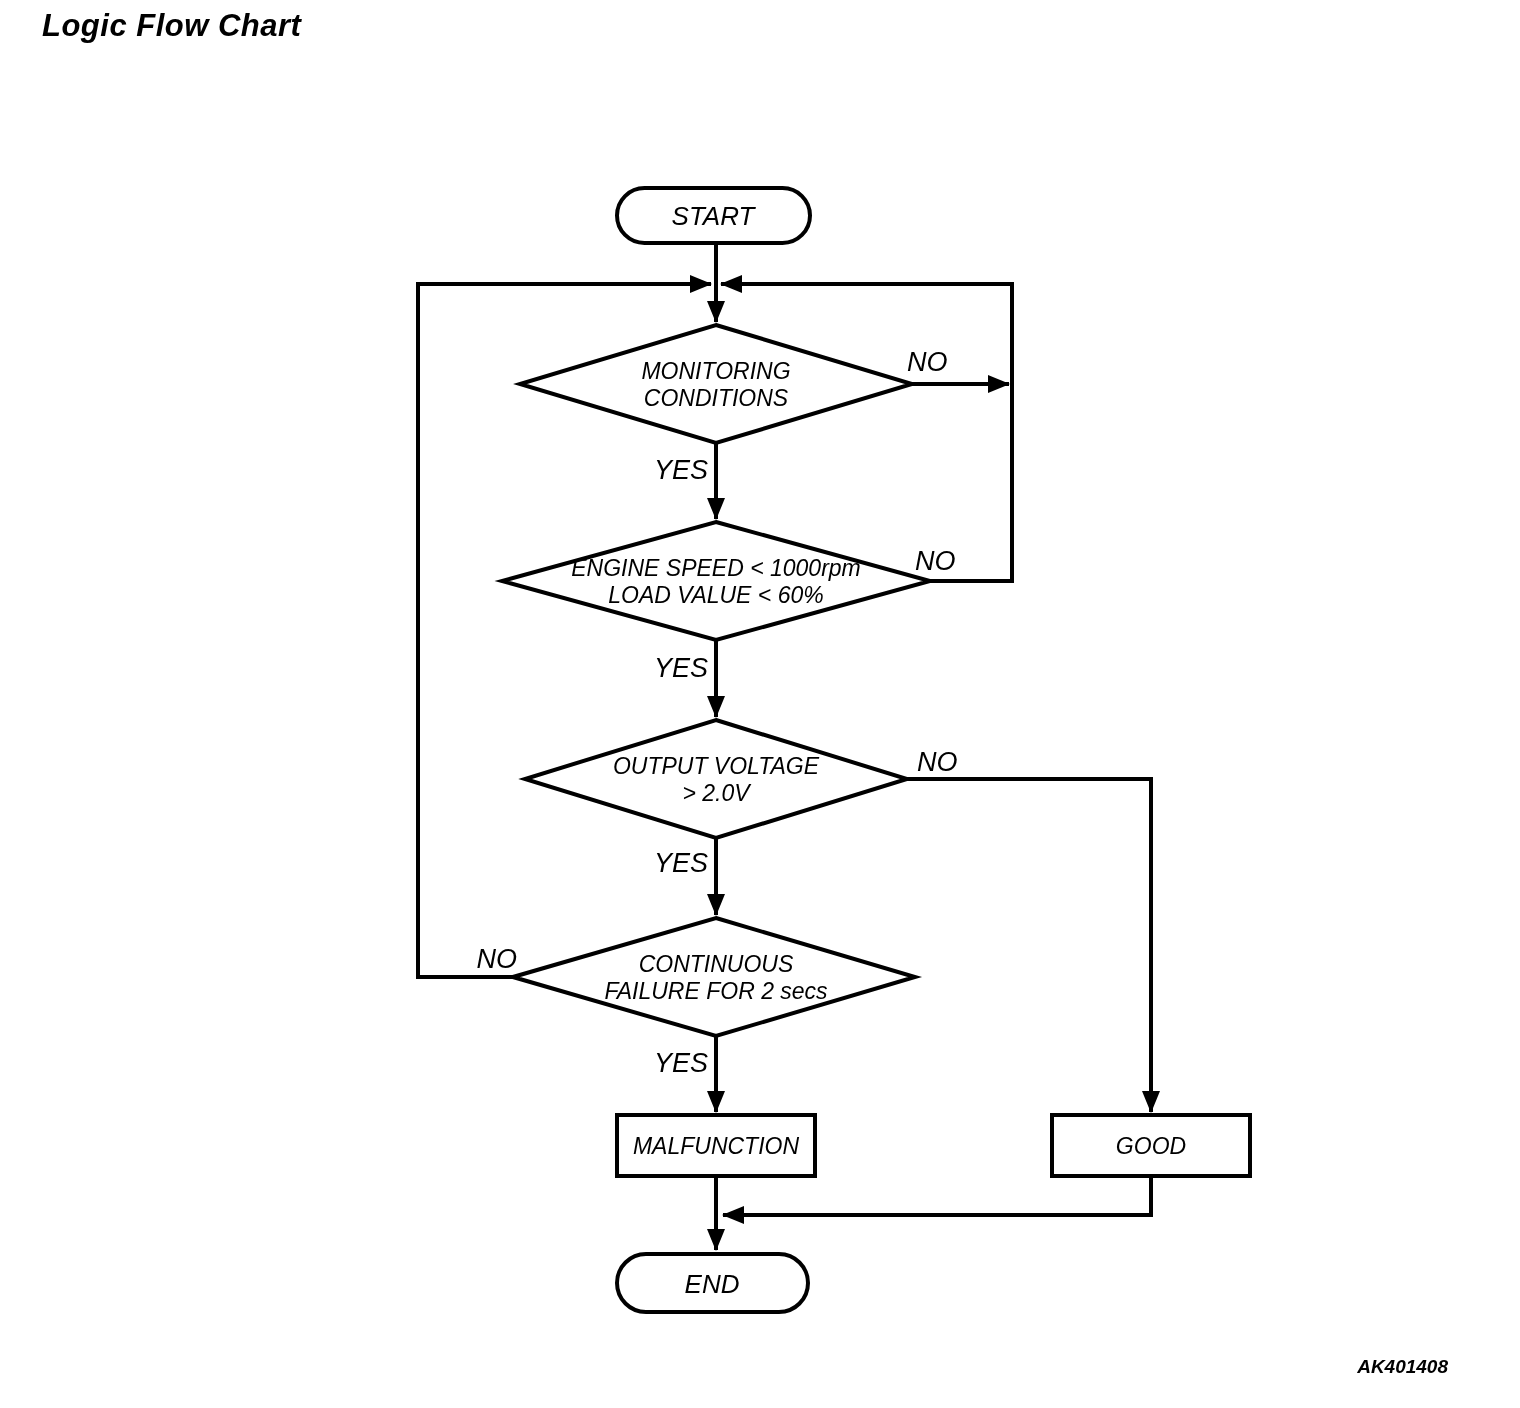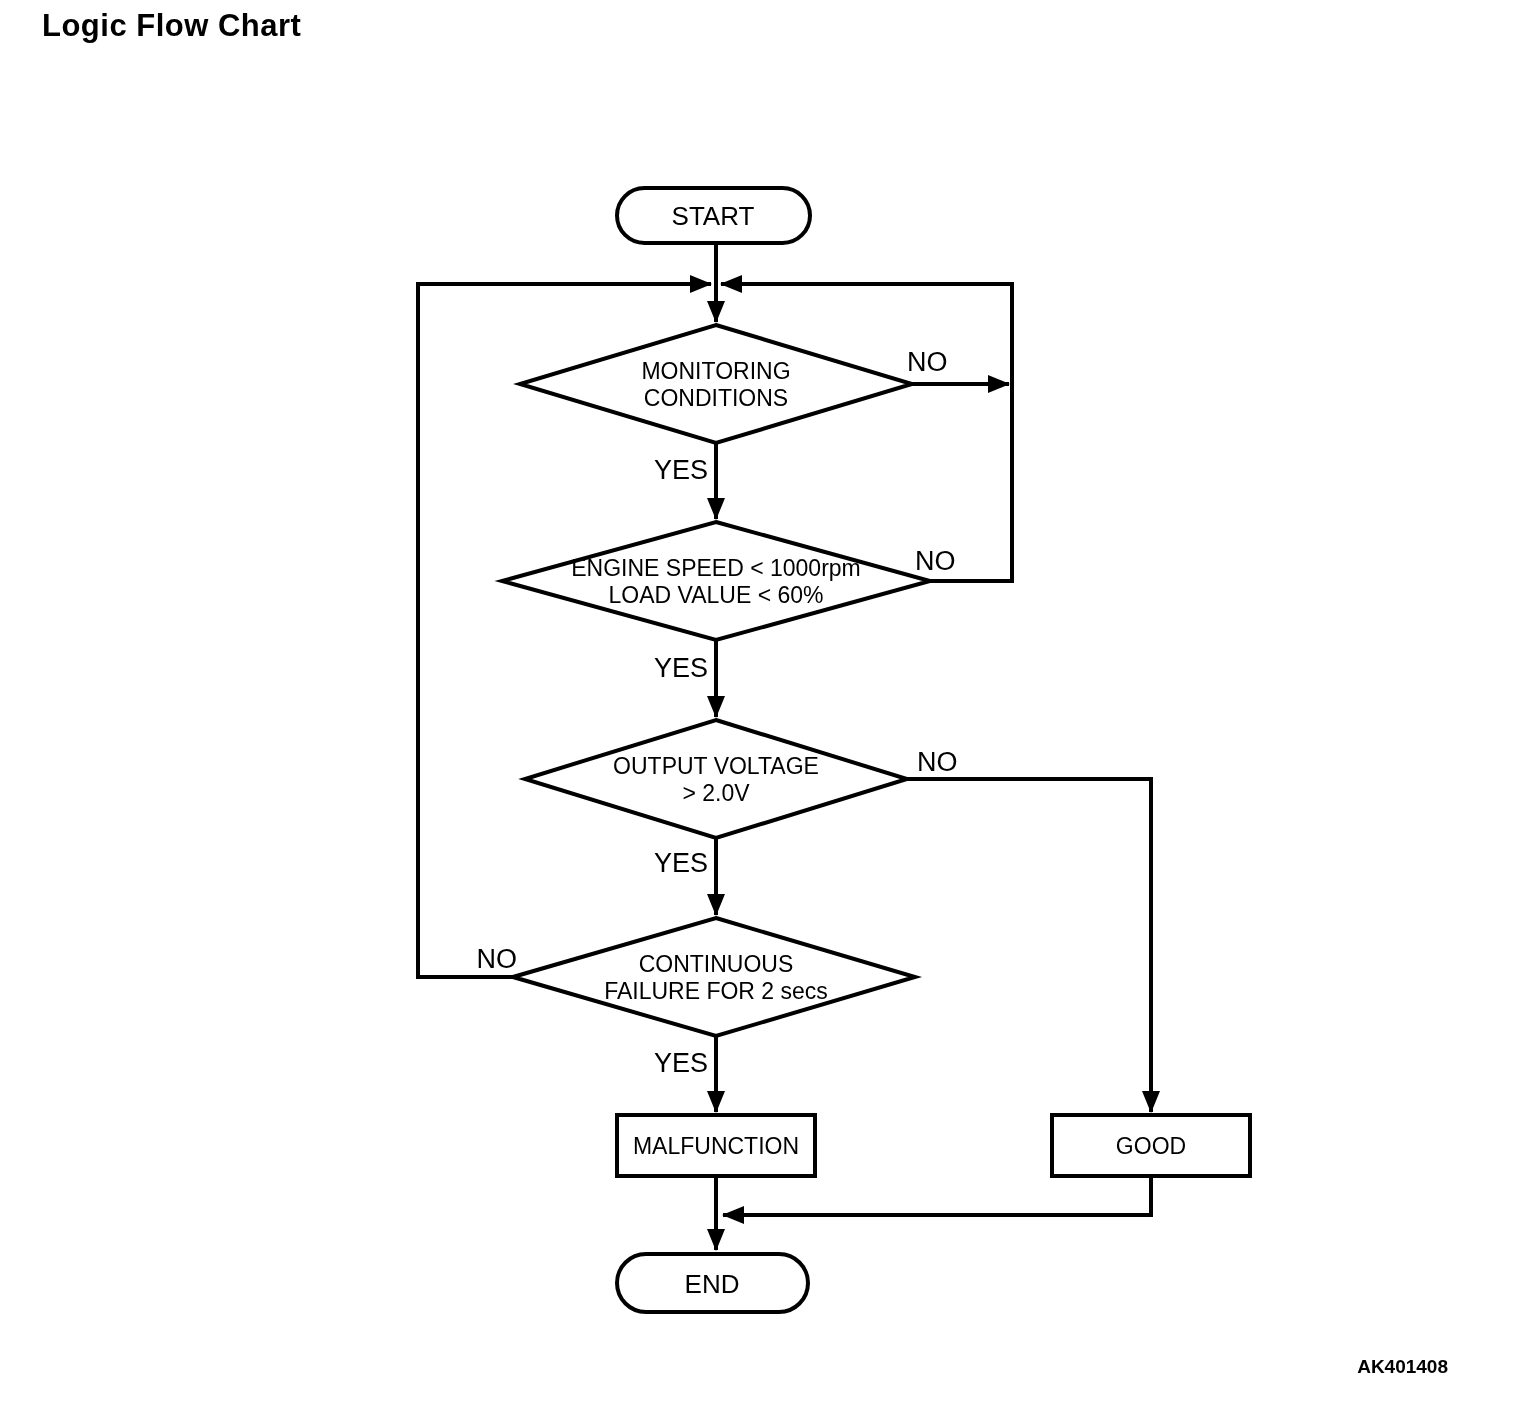--- a/index.html
+++ b/index.html
@@ -8,20 +8,21 @@
     background: #ffffff;
   }
   .canvas {
     position: relative;
     width: 1520px;
     height: 1408px;
     background: #ffffff;
     font-family: "Liberation Sans", "DejaVu Sans", sans-serif;
     color: #000000;
     overflow: hidden;
+    font-style: italic;
   }
   .page-title {
     position: absolute;
     left: 42px;
     top: 8px;
     font-size: 31px;
     font-weight: bold;
     letter-spacing: 0.5px;
     white-space: nowrap;
   }

